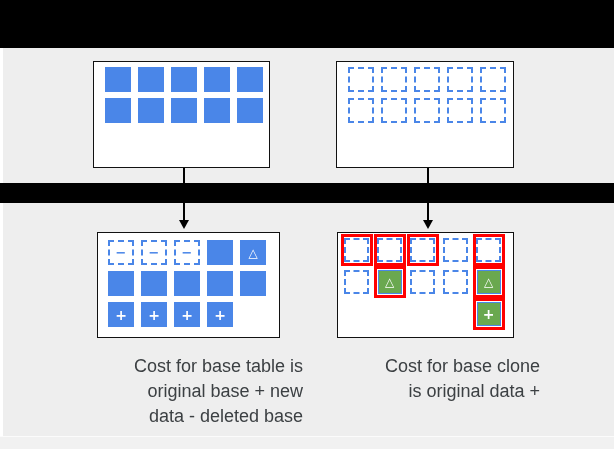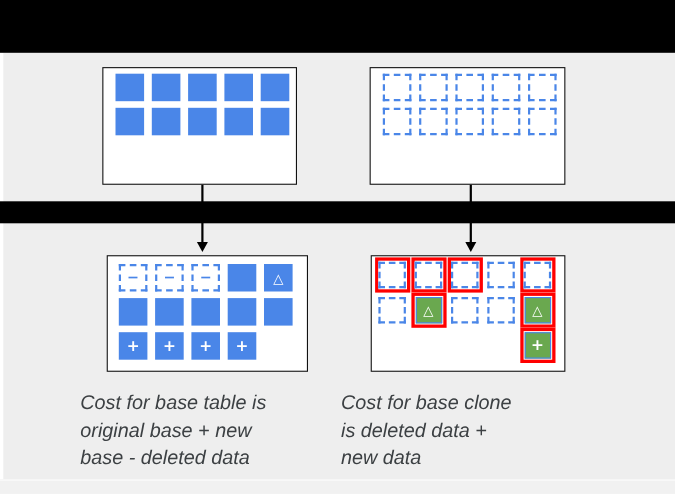--- a/index.html
+++ b/index.html
@@ -41,22 +41,22 @@
   .glyph.minus{font-size:13px;font-weight:700;}
   .glyph.plus{font-size:14px;font-weight:700;}
   .glyph.tri{font-size:12px;}
 
   .arrow-line{position:absolute;width:2px;height:53px;top:168px;background:#000000;z-index:3;}
   .arrow-line.a1{left:183px;} .arrow-line.a2{left:427px;}
   .arrow-head{position:absolute;width:0;height:0;top:220px;border-left:5px solid transparent;
               border-right:5px solid transparent;border-top:9px solid #000000;z-index:3;}
   .arrow-head.a1{left:179px;} .arrow-head.a2{left:423px;}
 
-  .caption{position:absolute;top:354px;width:230px;text-align:left;color:#3c4043;
-           font-size:18px;line-height:25px;z-index:3;font-style:italic;}
+  .caption{position:absolute;top:354px;width:230px;text-align:right;color:#3c4043;
+           font-size:18px;line-height:25px;z-index:3;}
   .caption.c1{left:73px;} .caption.c2{left:310px;}
 </style>
 </head>
 <body>
 
 <div class="stage">
   <div class="gray-panel"></div>
   <div class="left-strip"></div>
   <div class="bar top"></div>
   <div class="bar mid"></div>
@@ -279,21 +279,20 @@
               </div>
             </div>
           </div>
         </div>
       </div>
   </div>
 
   <div class="caption c1">
     <div>Cost for base table is</div>
     <div>original base + new</div>
-    <div>base - deleted data</div>
+    <div>data - deleted base</div>
   </div>
 
   <div class="caption c2">
     <div>Cost for base clone</div>
-    <div>is deleted data +</div>
-    <div>new data</div>
+    <div>is original data +</div>
   </div>
 </div>
 
 </body></html>

